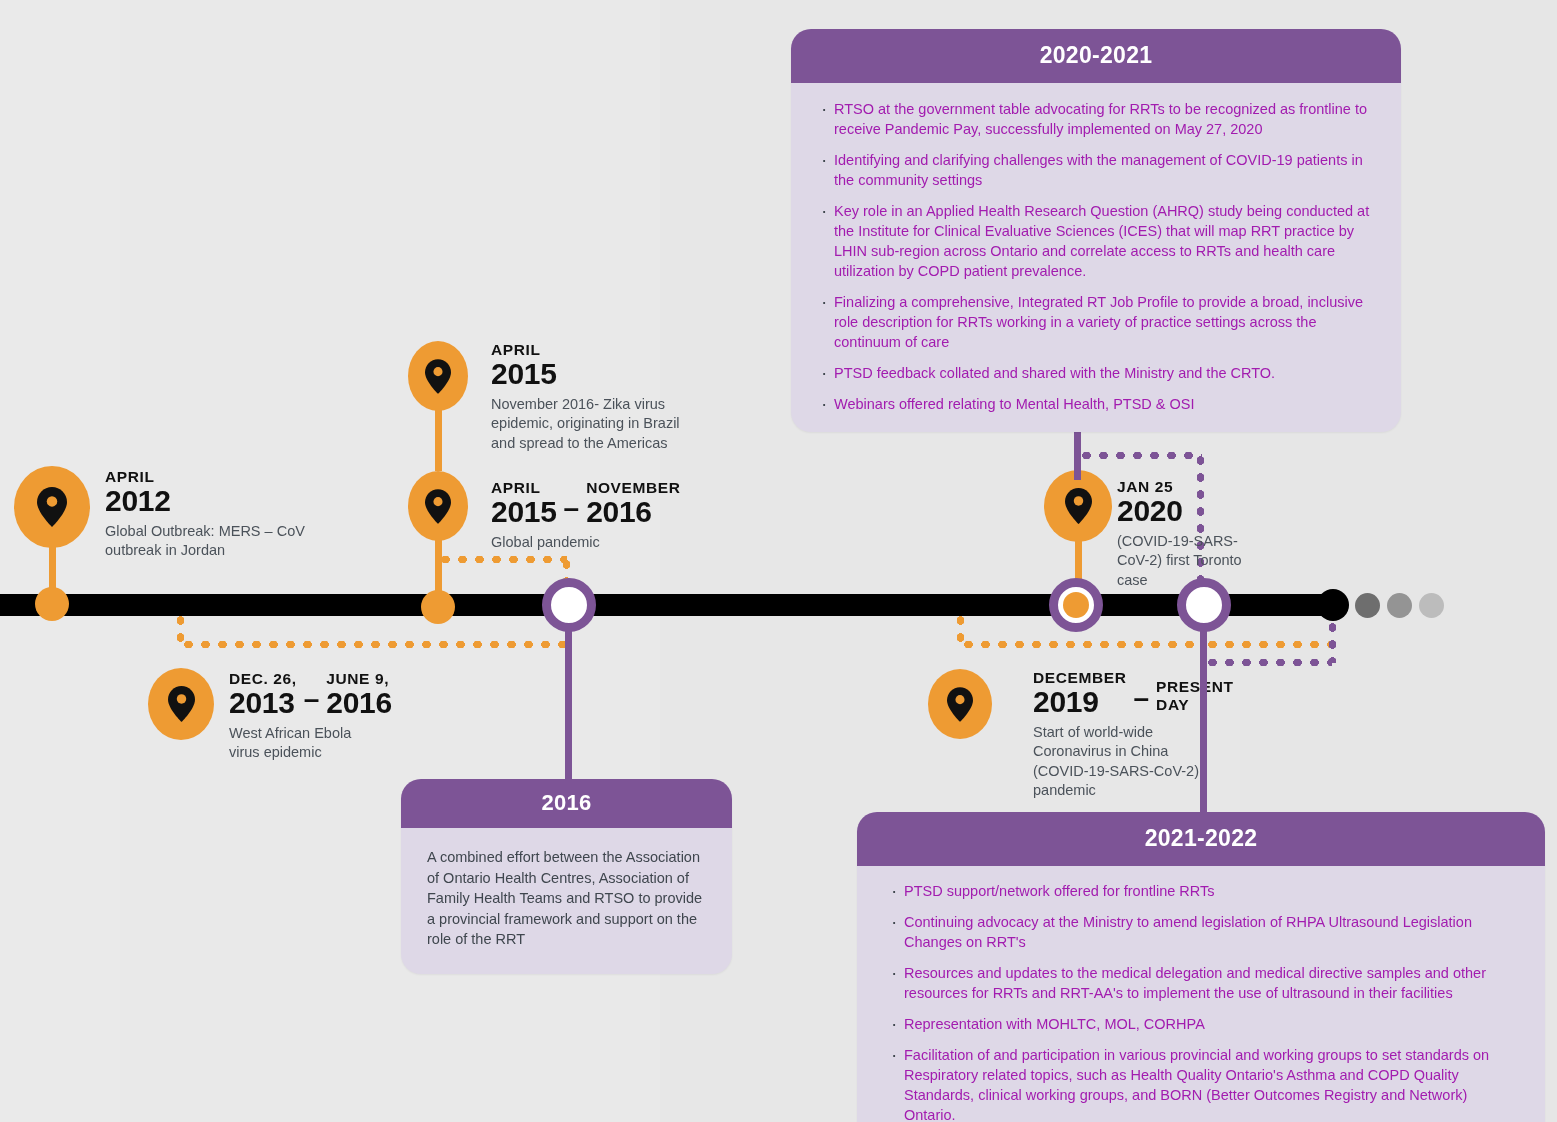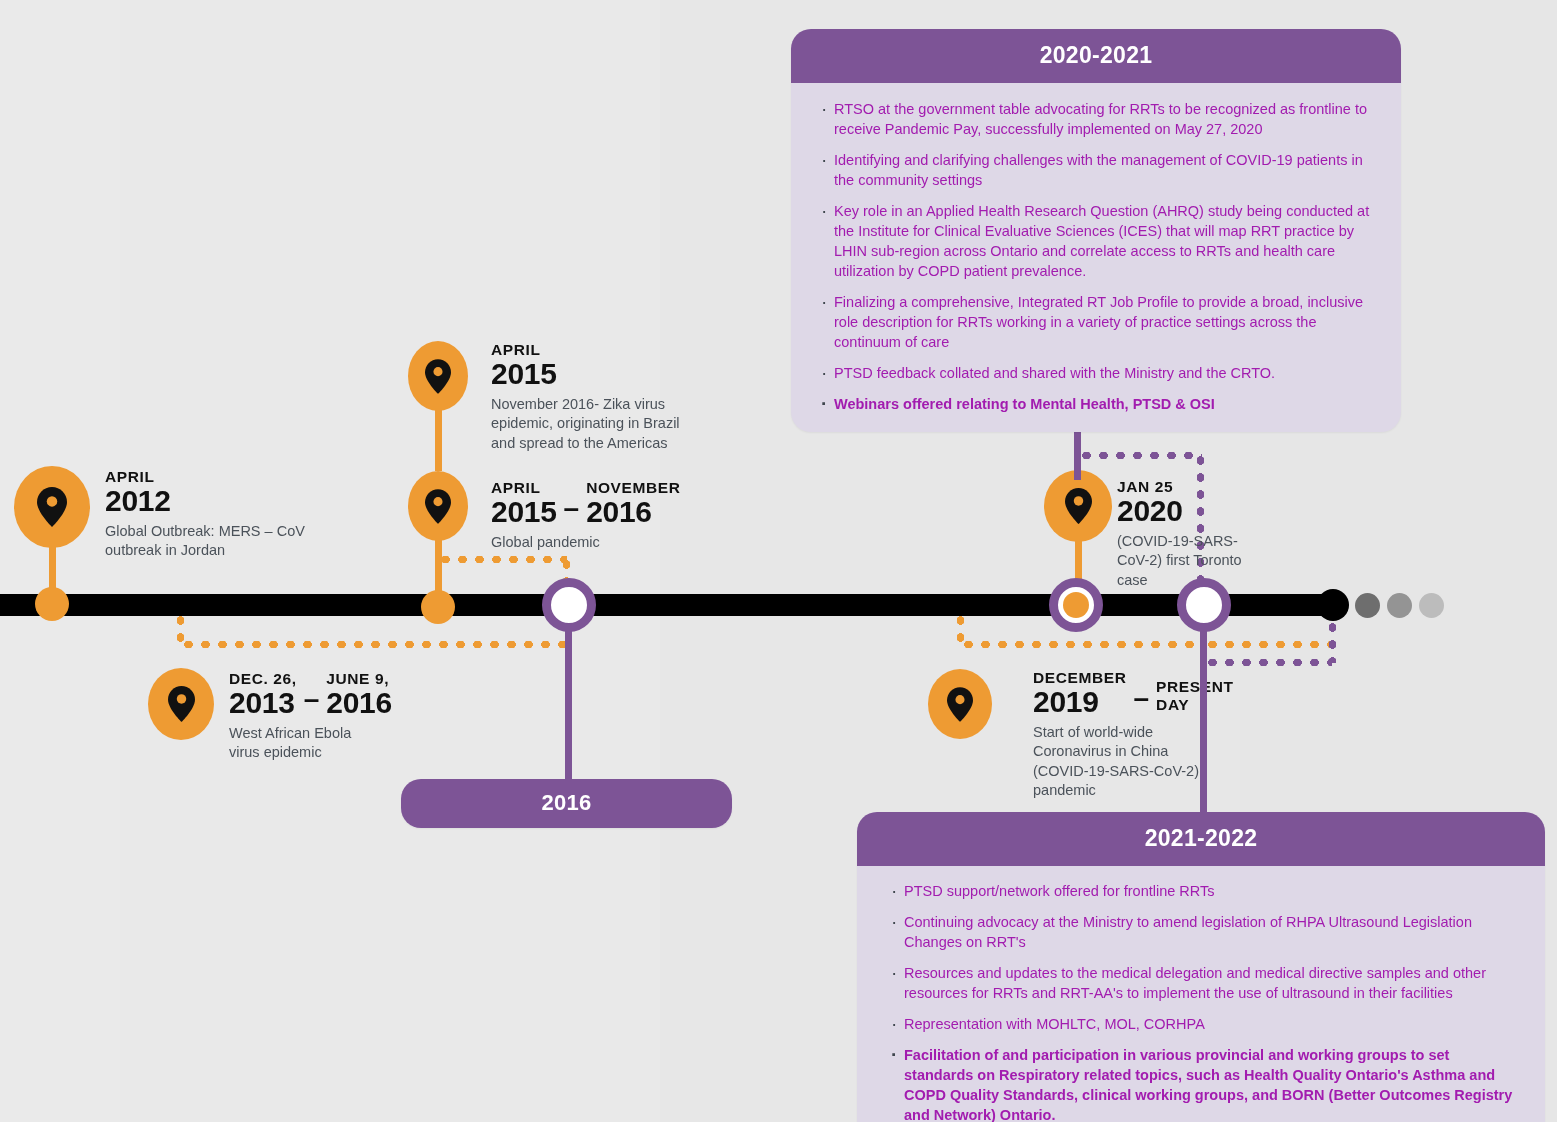--- a/index.html
+++ b/index.html
@@ -127,21 +127,21 @@
   .panel-body { padding: 16px 30px 18px 28px; }
   .panel-body ul { list-style: none; }
   .panel-body li {
     position: relative;
     font-size: 14.5px;
     color: #a21caf;
     line-height: 1.38;
     padding-left: 15px;
     margin-bottom: 11px;
   }
-  .panel-body li:last-child { margin-bottom: 0; font-weight: bold; }
+  .panel-body li:last-child { margin-bottom: 0; }
   .panel-body li::before {
     content: "\00B7";
     position: absolute; left: 2px; top: -3px;
     font-size: 19px; color: #3f464e;
   }
   .panel-para { font-size: 14.5px; color: #3f464e; line-height: 1.42; }
 </style>
 </head>
 <body>
 
@@ -305,20 +305,23 @@
         <li>Key role in an Applied Health Research Question (AHRQ) study being conducted at the Institute for Clinical Evaluative Sciences (ICES) that will map RRT practice by LHIN sub-region across Ontario and correlate access to RRTs and health care utilization by COPD patient prevalence.</li>
         <li>Finalizing a comprehensive, Integrated RT Job Profile to provide a broad, inclusive role description for RRTs working in a variety of practice settings across the continuum of care</li>
         <li>PTSD feedback collated and shared with the Ministry and the CRTO.</li>
         <li>Webinars offered relating to Mental Health, PTSD &amp; OSI</li>
       </ul>
     </div>
   </div>
 
   <div class="panel" style="left:401px; top:779px; width:331px;">
     <div class="panel-head" style="font-size:22px; padding:11px 10px 12px;">2016</div>
+    <div class="panel-body" style="padding:19px 22px 24px 26px;">
+      <div class="panel-para">A combined effort between the Association of Ontario Health Centres, Association of Family Health Teams and RTSO to provide a provincial framework and support on the role of the RRT</div>
+    </div>
   </div>
 
   <div class="panel" style="left:857px; top:812px; width:688px;">
     <div class="panel-head">2021-2022</div>
     <div class="panel-body" style="padding:15px 28px 18px 32px;">
       <ul>
         <li>PTSD support/network offered for frontline RRTs</li>
         <li>Continuing advocacy at the Ministry to amend legislation of RHPA Ultrasound Legislation Changes on RRT's</li>
         <li>Resources and updates to the medical delegation and medical directive samples and other resources for RRTs and RRT-AA's to implement the use of ultrasound in their facilities</li>
         <li>Representation with MOHLTC, MOL, CORHPA</li>

